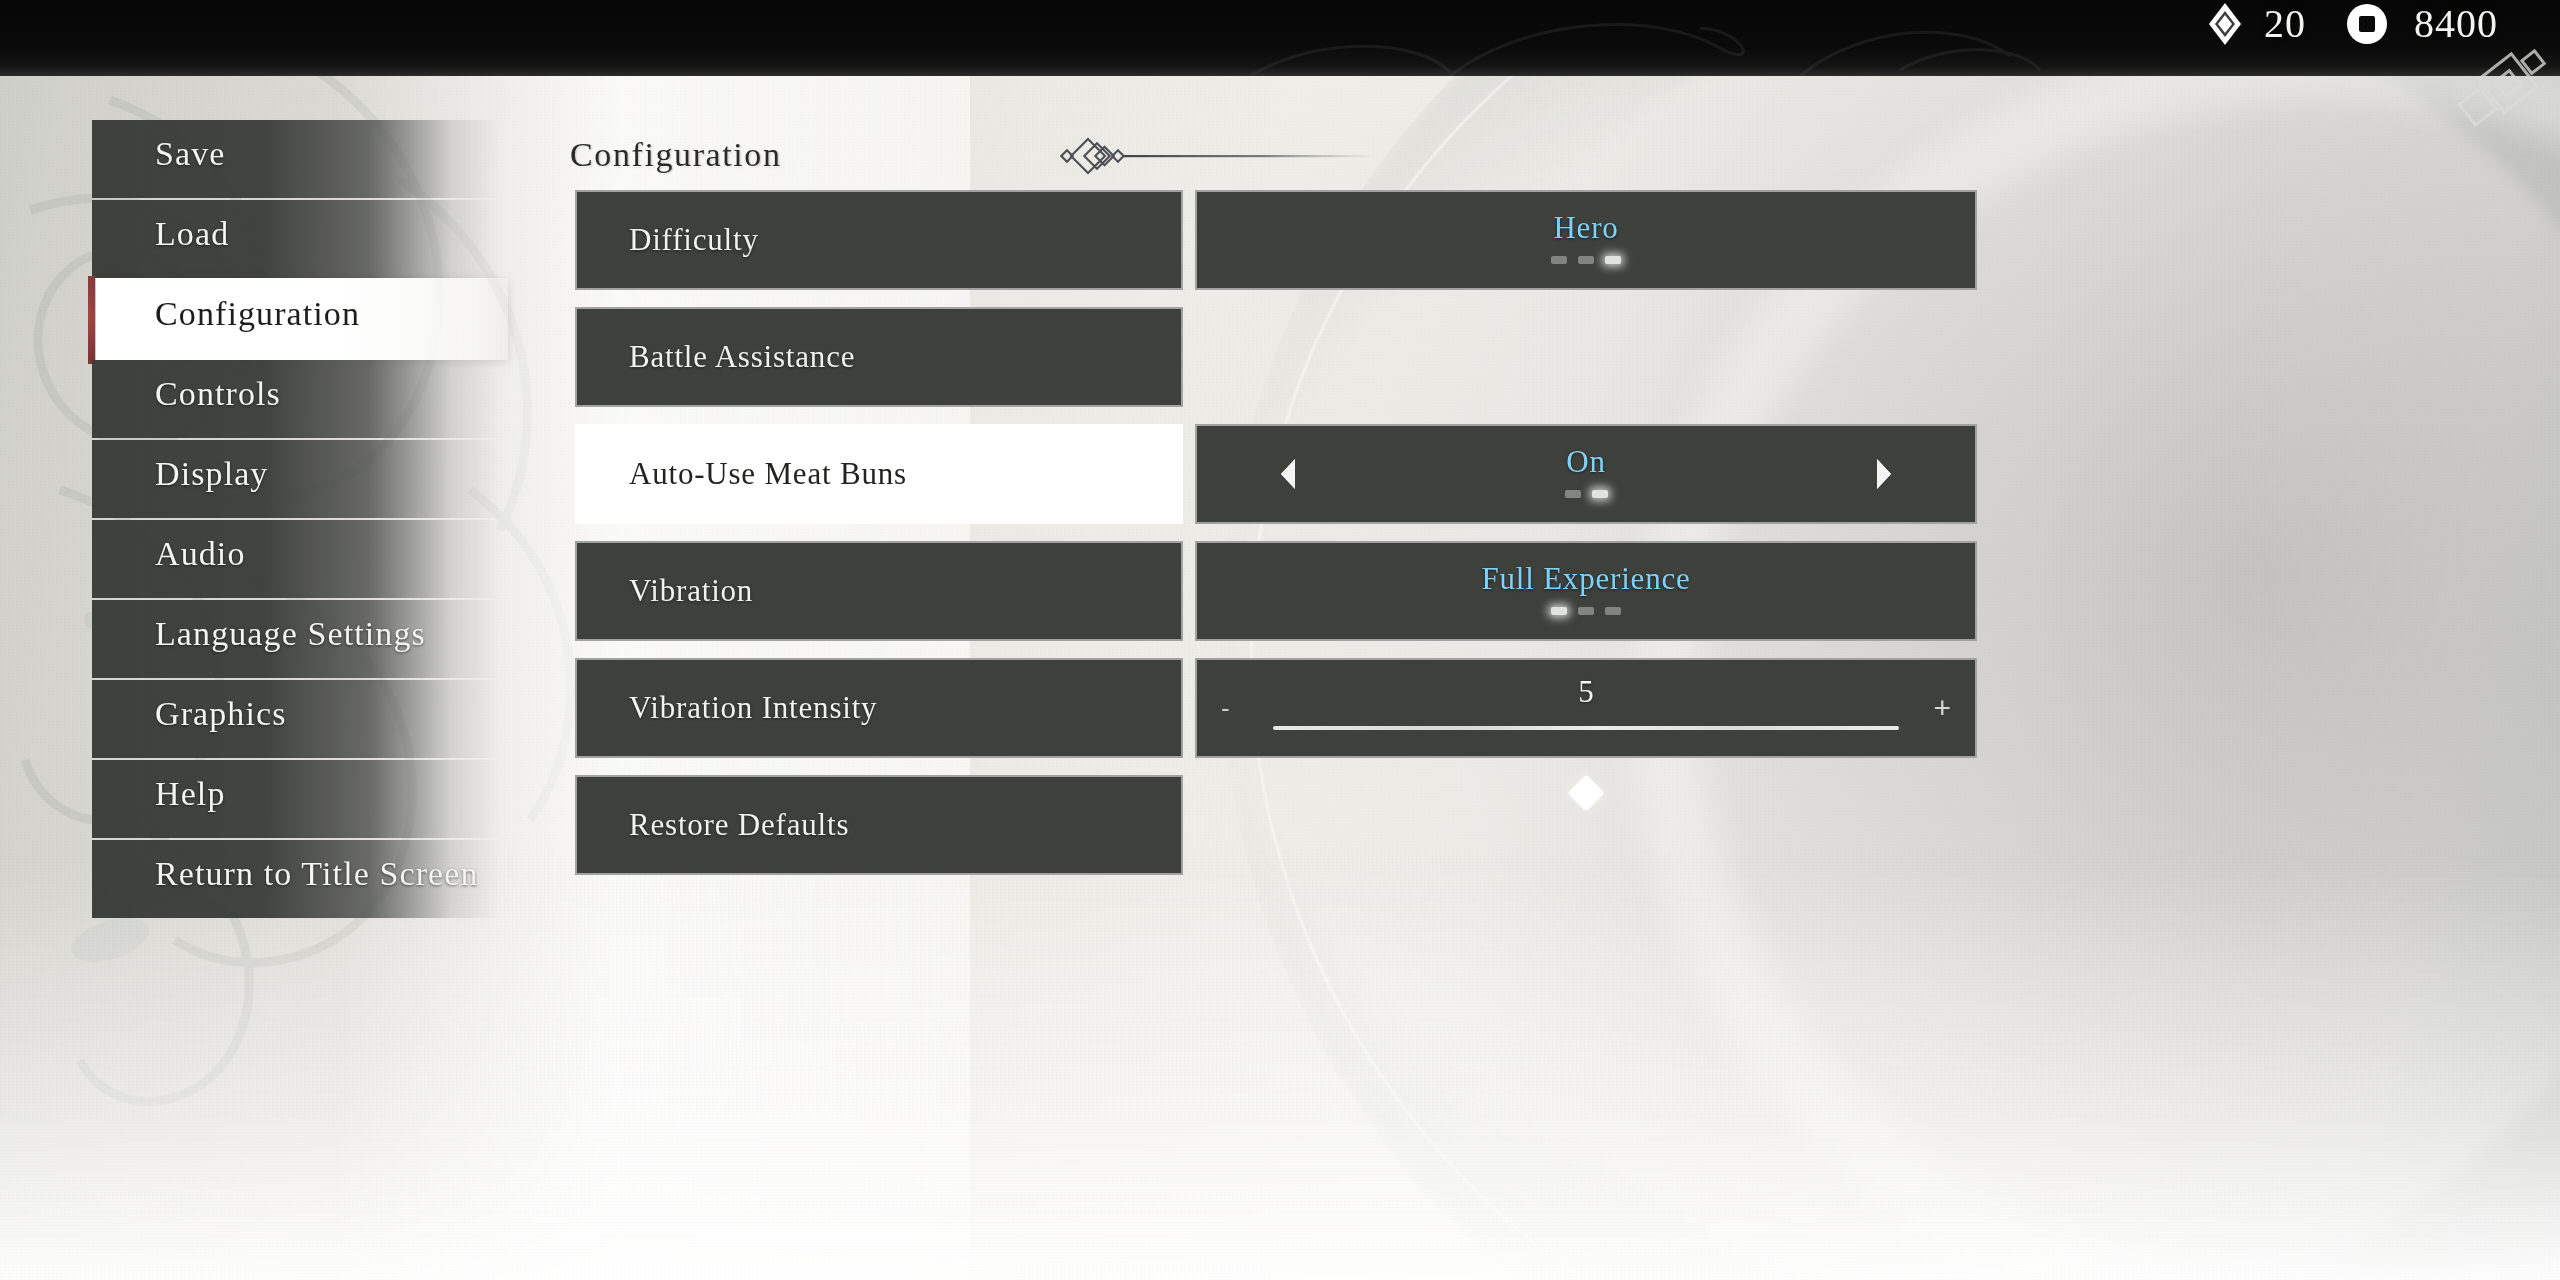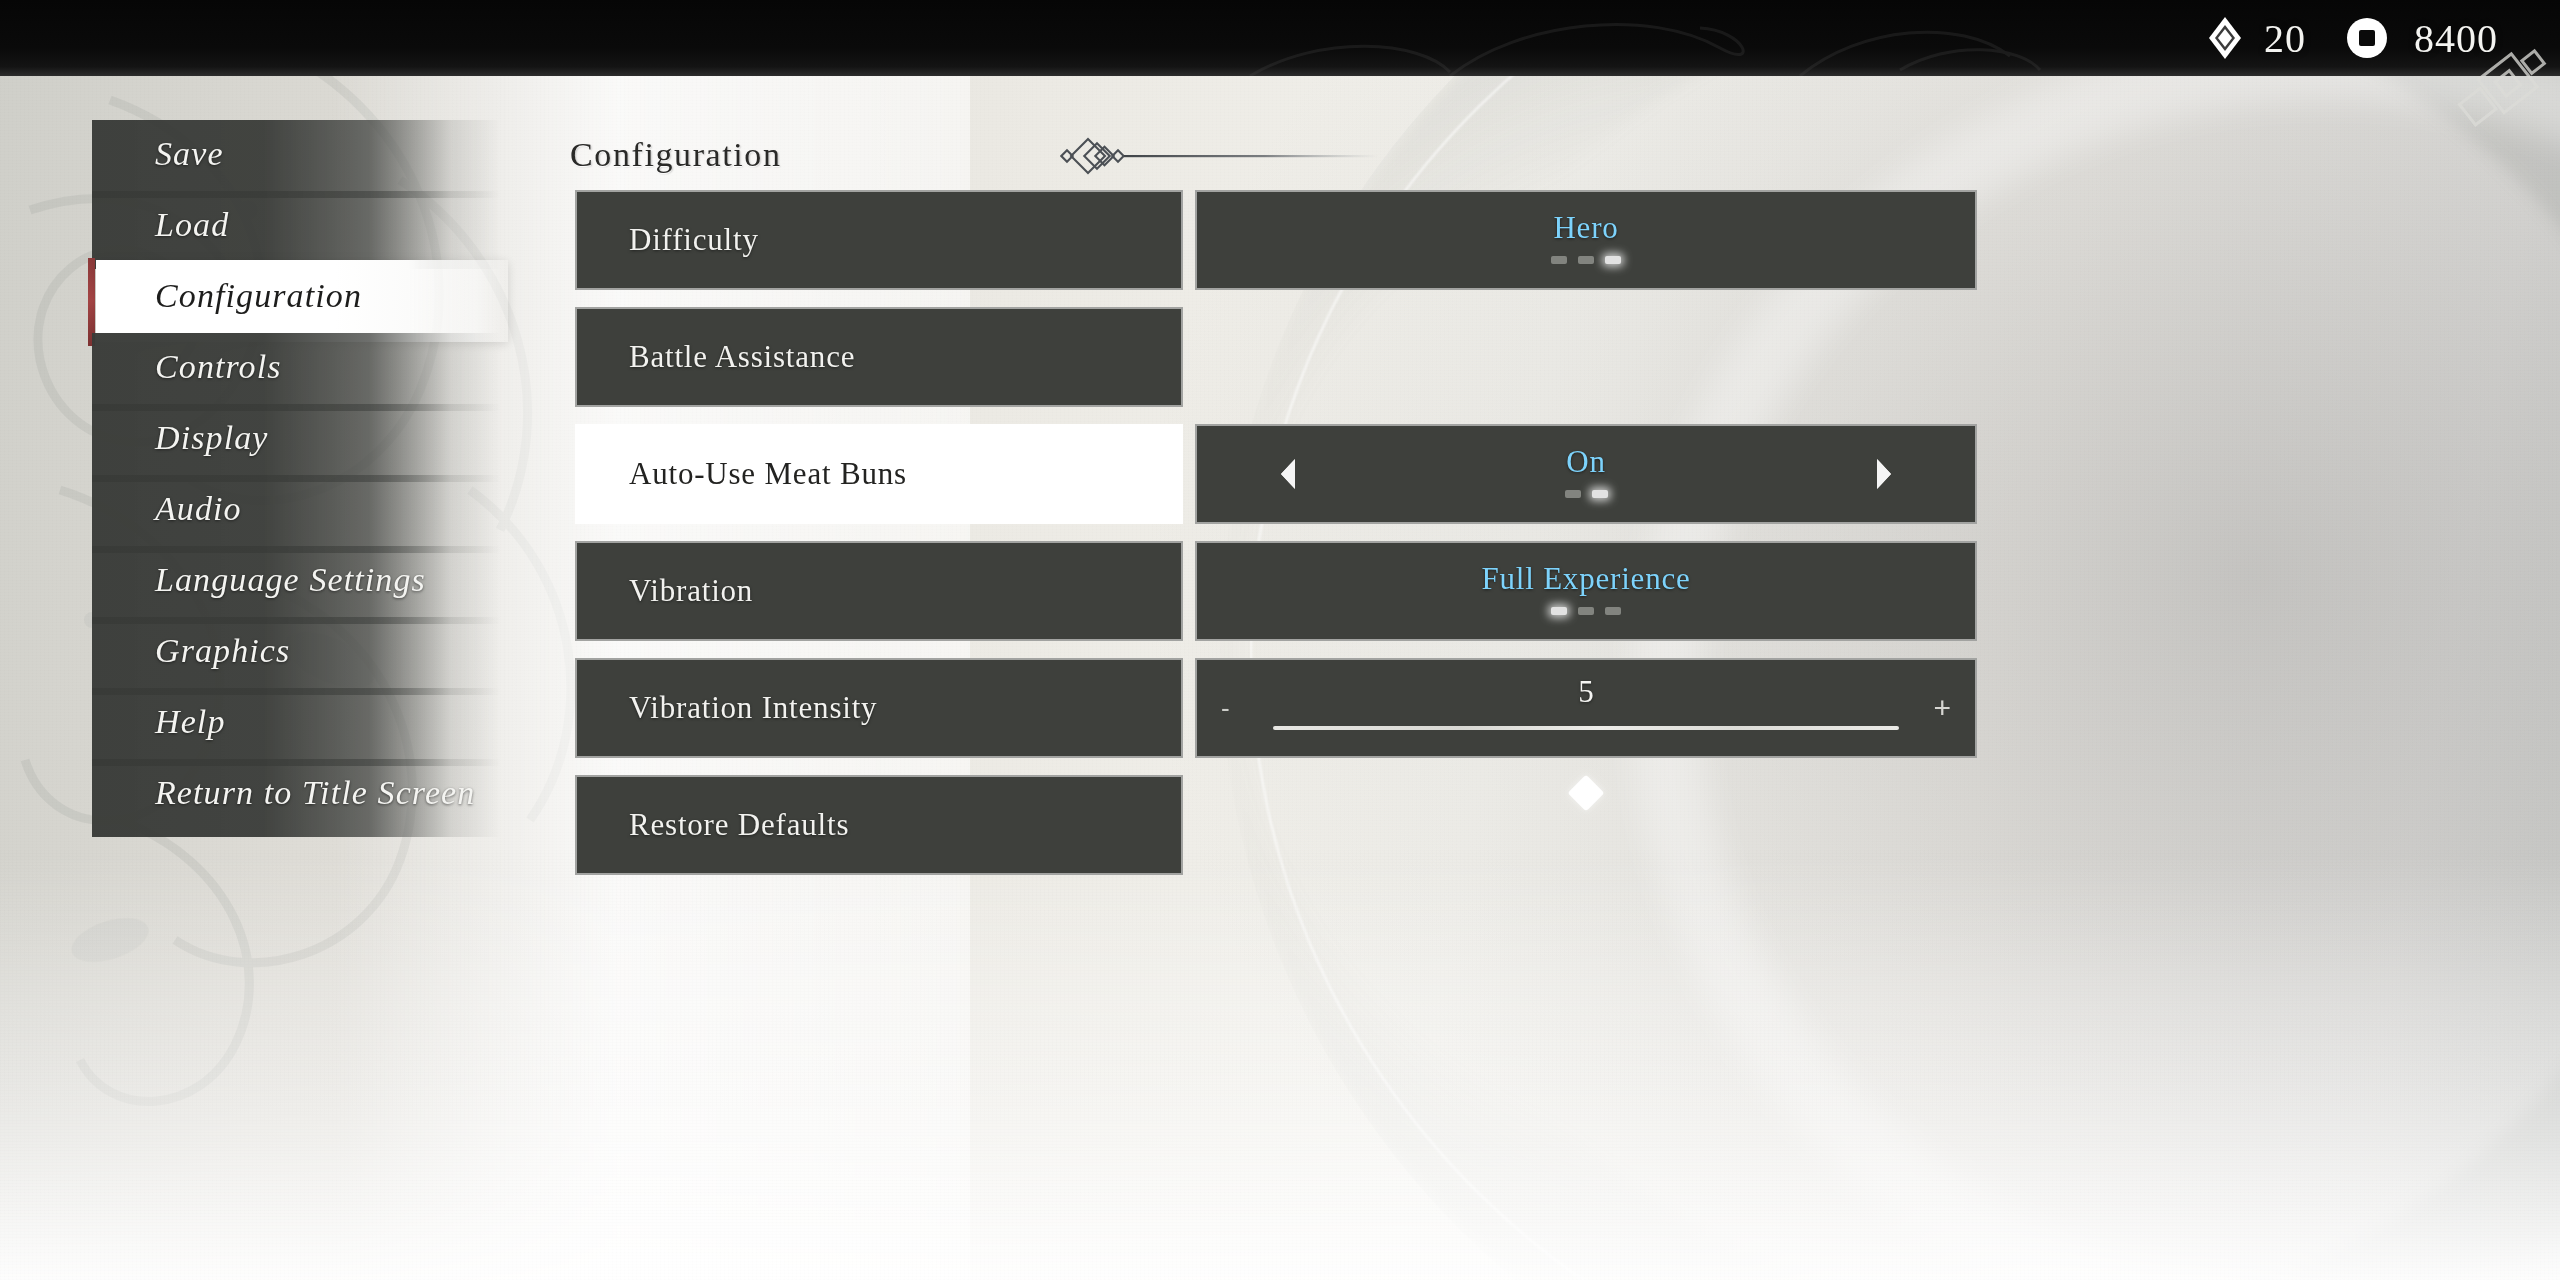--- a/index.html
+++ b/index.html
@@ -61,38 +61,37 @@
 
   
   #topbar{
     position:absolute; left:0; top:0; width:2560px; height:76px;
     background:linear-gradient(180deg,#060606 0%,#0a0a0a 62%,#141414 88%,#2c2c2c 100%);
     z-index:6;
   }
   #topbar .swirl{ position:absolute; inset:0; opacity:.35; }
   .hud{
     position:absolute; right:62px; top:0; height:76px;
-    display:flex; align-items:center; gap:0px; z-index:7;
+    display:flex; align-items:flex-start; gap:0px; z-index:7;
   }
   .hud-group{ display:flex; align-items:center; }
   .hud-val{
     color:#f3f3f0; font-size:40px; letter-spacing:1px;
     font-family:"Liberation Serif", serif; text-shadow:0 0 6px rgba(0,0,0,.6);
   }
   .gem-icon{ width:34px; height:44px; margin-right:22px; }
   .coin-icon{ width:42px; height:42px; margin:0 26px 0 40px; }
   .corner-orn{ position:absolute; right:0; top:34px; width:120px; height:108px; z-index:7; opacity:.85; }
 
   
   #sidebar{ position:absolute; left:0; top:120px; width:620px; z-index:3; }
   .nav-item{
-    position:relative; height:67px; margin-bottom:4px;
+    position:relative; height:67px; margin-bottom:13px;
     display:flex; align-items:center;
     width:500px;
-    font-style:italic;
   }
   .nav-item .plate{
     position:absolute; left:92px; top:0; width:408px; height:78px;
     background:linear-gradient(90deg, rgba(57,59,56,.97) 0%, rgba(59,61,58,.96) 42%, rgba(74,76,73,.80) 68%, rgba(150,151,147,.28) 88%, rgba(255,255,255,0) 100%);
   }
   .nav-item .label{
     position:relative; z-index:2; margin-left:155px;
     color:#f4f4f1; font-size:34px; letter-spacing:1.1px;
     font-family:"Liberation Serif", serif;
     text-shadow:0 1px 3px rgba(0,0,0,.55);

